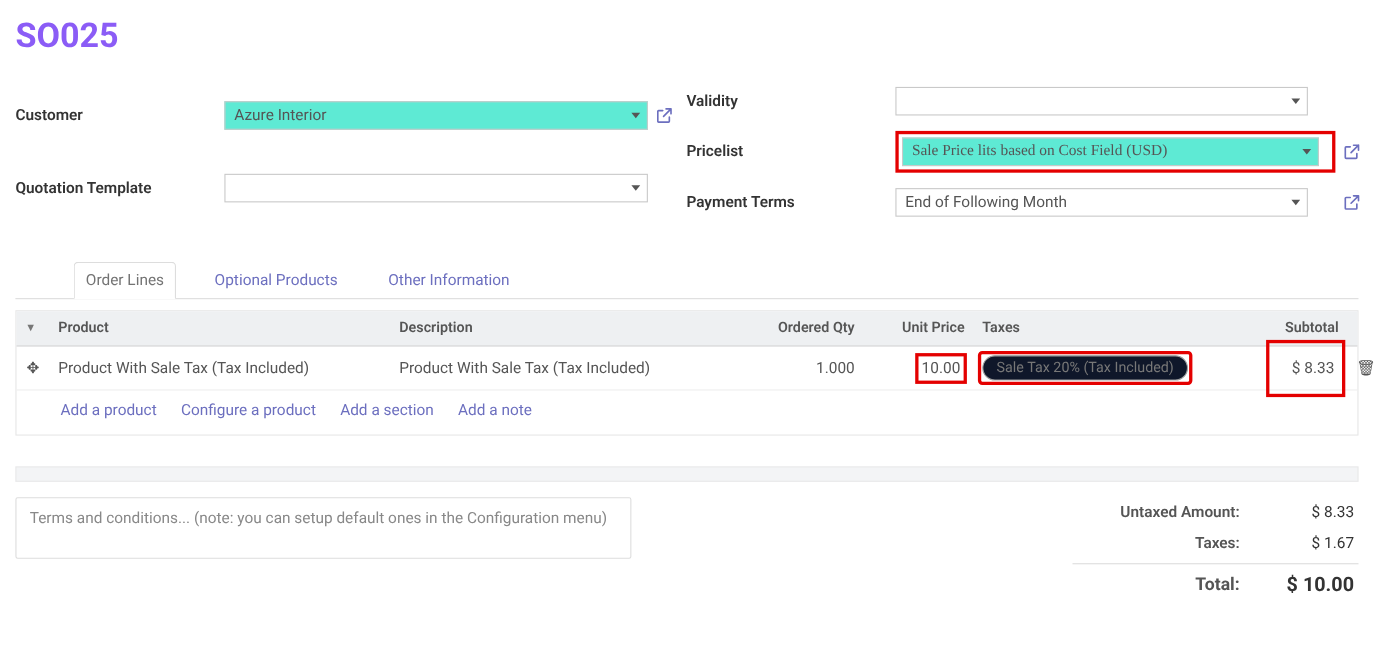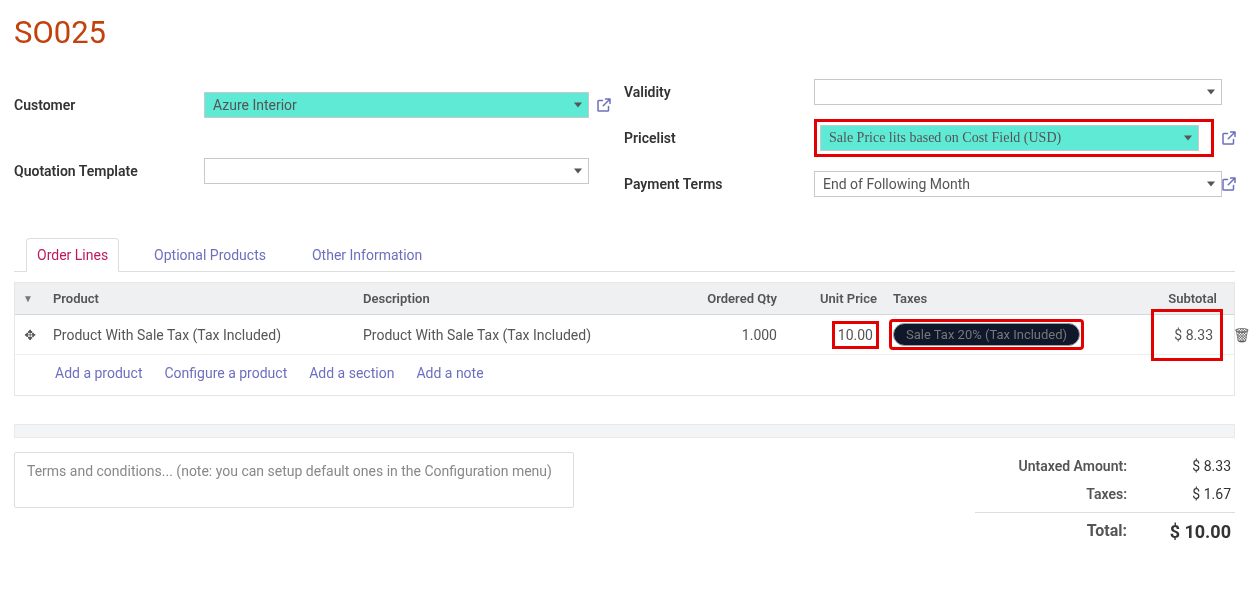--- a/index.html
+++ b/index.html
@@ -1,21 +1,21 @@
 <!DOCTYPE html>
 <html><head>
 <meta charset="utf-8">
 <style>
   * { box-sizing: border-box; }
   html, body {
     margin: 0; padding: 0; font-family: -apple-system, BlinkMacSystemFont, "Segoe UI", Roboto, "Helvetica Neue", Arial, sans-serif;
     color: #333; background: #fff;
   }
   .page { width: 1249px; padding: 8px 14px 20px 14px; }
-  .title { font-size: 31px; font-weight: 400; color: #c2410c; margin: 6px 0 28px 0; }
+  .title { font-size: 31px; font-weight: 700; color: #8b5cf6; margin: 6px 0 28px 0; }
   .fields { display: grid; grid-template-columns: 590px 620px; column-gap: 20px; }
   .col { display: grid; grid-template-columns: 190px 1fr auto; row-gap: 14px; align-items: center; }
   .flabel { font-size: 14px; font-weight: 600; color: #333; padding-right: 10px; }
   .select {
     position: relative;
     width: 385px;
     height: 26px;
     border: 1px solid #c9c9c9;
     background: #fff;
     display: flex; align-items: center;
@@ -25,27 +25,27 @@
   }
   .select.filled { background: #5eead4; }
   .select .caret {
     position: absolute; right: 6px; top: 50%; transform: translateY(-50%);
     width: 0; height: 0; border-left: 4px solid transparent; border-right: 4px solid transparent; border-top: 5px solid #555;
   }
   .extlink { margin-left: 6px; cursor: pointer; display:inline-flex; align-items:center; }
   .extlink svg { width: 18px; height: 18px; }
   .extlink path { stroke: #6c6fbf; fill: none; stroke-width: 2; stroke-linecap: round; stroke-linejoin: round; }
   .rightcol-fields { display: grid; grid-template-columns: 190px 400px auto; row-gap: 14px; align-items: center; }
-  .select.wide { width: 408px; }
+  .select.wide { width: 375px; }
   .redbox { border: 3px solid #e40000; padding: 3px; display:inline-block; }
   .redbox .select { width: 379px; border-color:#c9c9c9;font-family:Liberation Serif, serif; }
   
   .tabs { margin-top: 40px; display: flex; gap: 24px; border-bottom: 1px solid #ddd; padding-left: 12px; }
   .tab { padding: 8px 10px; font-size: 14px; color: #6c6fbf; cursor: pointer; position: relative; top:1px; border:1px solid transparent; }
-  .tab.active { color: #be185d; background:#fff; border:1px solid #ddd; border-bottom:1px solid #fff; border-radius:4px 4px 0 0; }
+  .tab.active { color: #737373; background:#fff; border:1px solid #ddd; border-bottom:1px solid #fff; border-radius:4px 4px 0 0;margin-left:41px; }
   
   .grid { margin-top: 10px; border: 1px solid #e6e6e6; }
   .grow { display: grid; grid-template-columns: 30px 310px 290px 140px 100px 230px 110px 18px; align-items: center; }
   .ghead { background: #eef0f2; font-size: 13px; font-weight: 600; color: #555; border-bottom: 1px solid #d6d6d6; }
   .ghead .cell, .gbody .cell { padding: 8px 8px; }
   .ghead .pcaret { font-size: 10px; color: #777; }
   .right { text-align: right; }
   .gbody .cell { font-size: 14px; color: #555; }
   .move { color: #888; cursor: move; font-size:13px; text-align:center; }
   .pill { display:inline-block; border:1px solid #9e9e9e; border-radius:14px; padding:3px 12px; font-size:13px; color:#777; background:#0f172a; }

